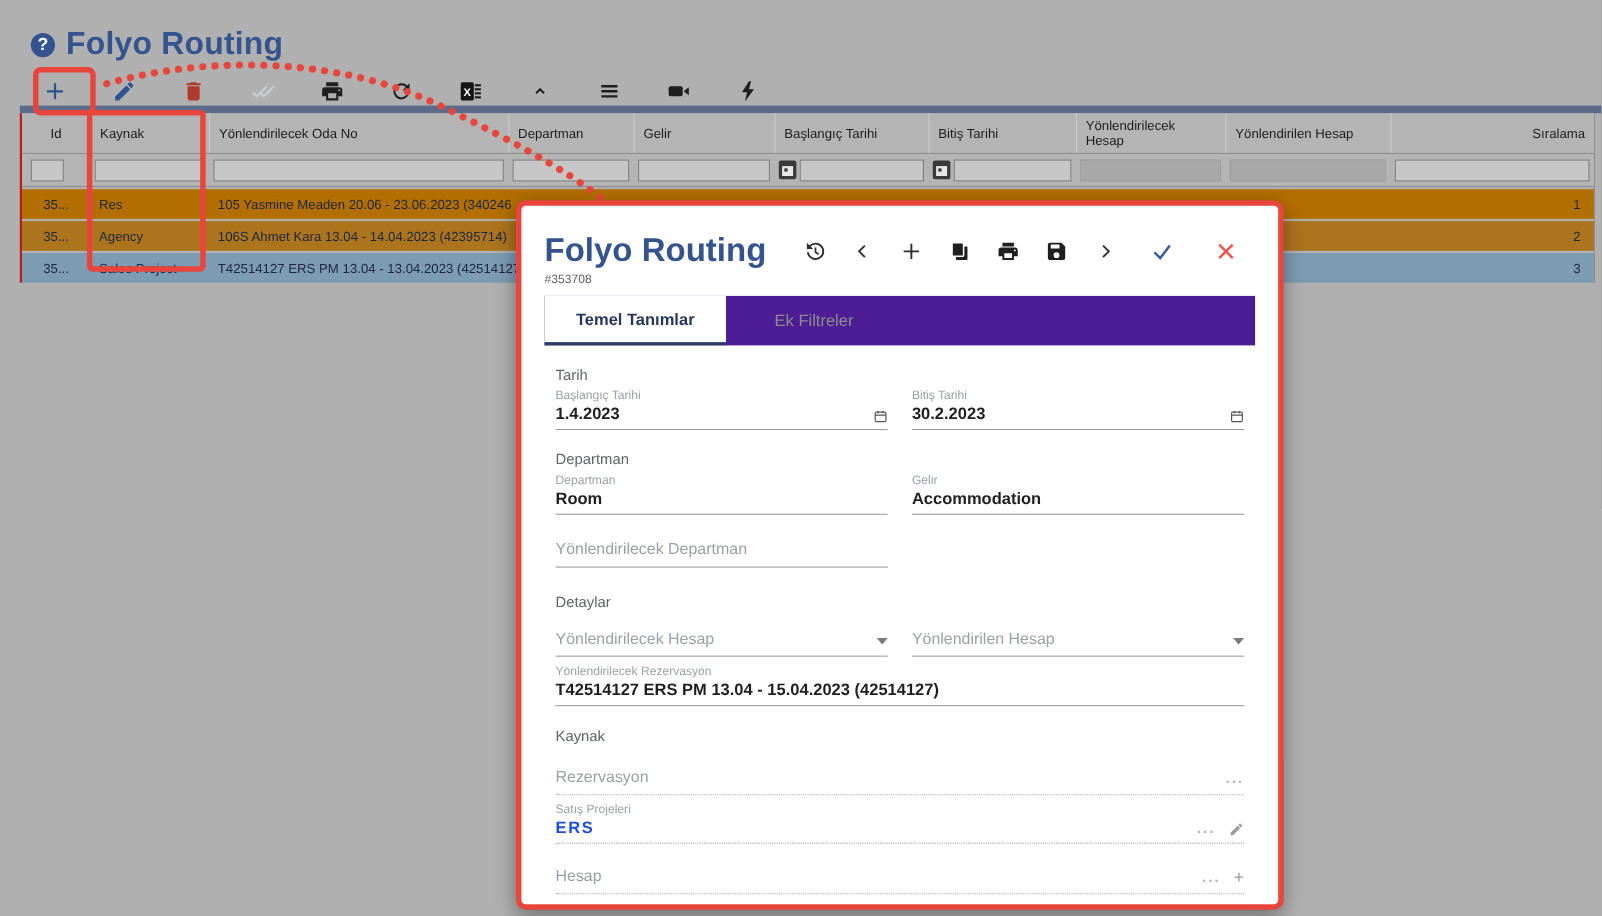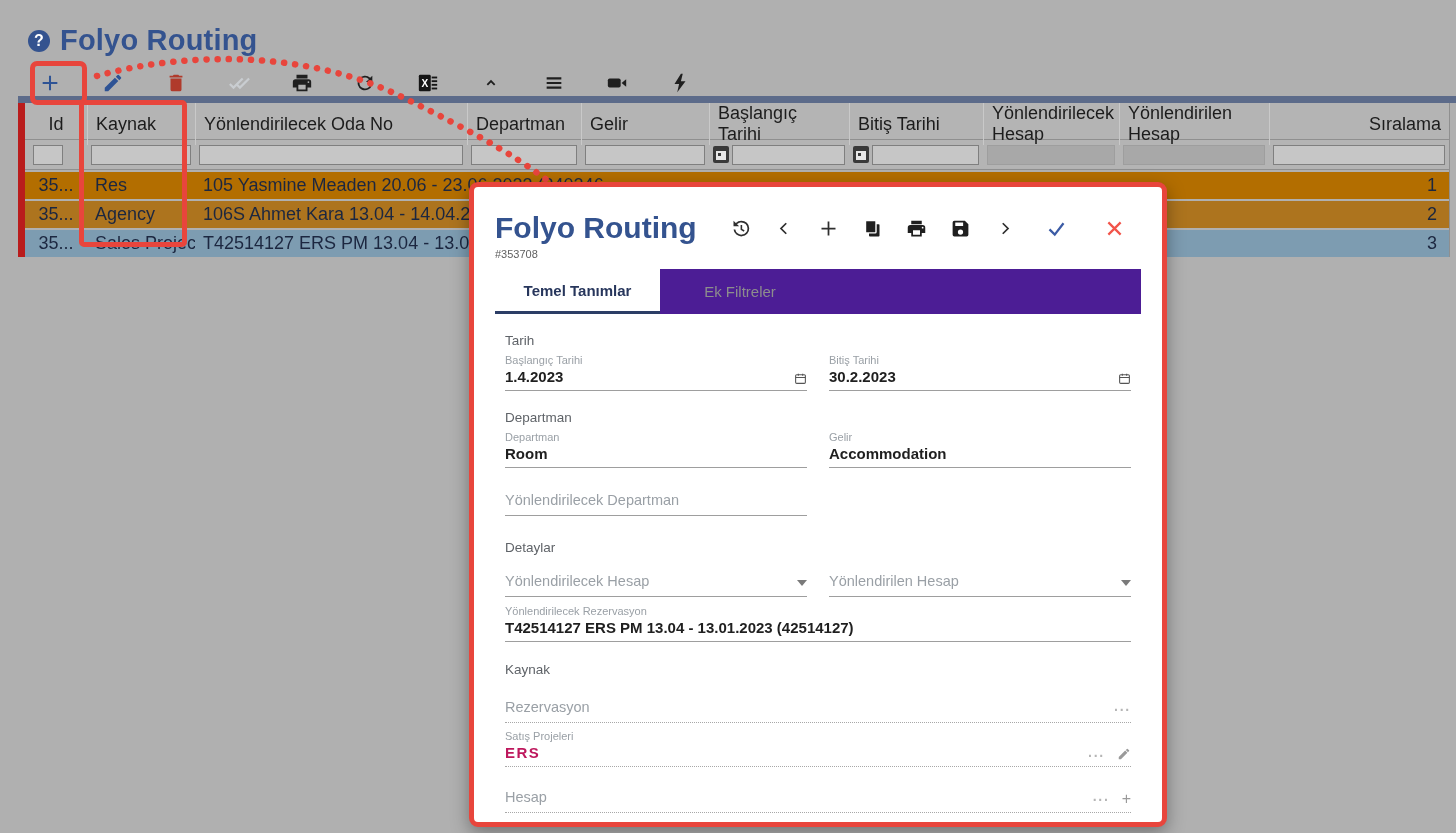--- a/index.html
+++ b/index.html
@@ -16,22 +16,22 @@
 
   
   .toolbar { position:absolute; left:18px; top:62px; height:42px; display:flex; align-items:center; }
   .tb-btn { width:63px; height:40px; display:flex; align-items:center; justify-content:center; cursor:pointer; }
   .tb-btn svg { width:22px; height:22px; }
 
   
   .separator-bar { position:absolute; left:18px; right:0; top:96px; height:7px; background:#5c6b8a; }
 
   
-  .grid { position:absolute; left:18px; top:103px; width:1432px; font-size:18px; color:#1c1c1c;
-    border-left:7px solid #b91c1c; border-right:1px solid #8f8f8f; }
+  .grid { position:absolute; left:18px; top:103px; width:1432px; font-size:12px; color:#1c1c1c;
+    border-left:2px solid #b91c1c; border-right:1px solid #8f8f8f; }
   .grid-row { display:grid; grid-template-columns:62px 108px 272px 114px 128px 140px 134px 136px 150px 1fr; }
   .hdr { height:37px; background:#b4b4b4; border-bottom:1px solid #8f8f8f; }
   .hdr .cell { display:flex; align-items:center; padding:0 8px; border-left:1px solid #c9c9c9; }
   .hdr .cell:first-child { border-left:none; justify-content:center; }
   .hdr .cell.right { justify-content:flex-end; }
   .filters { height:30px; background:#b4b4b4; border-bottom:1px solid #8f8f8f; }
   .filters .cell { display:flex; align-items:center; padding:0 4px; gap:3px; }
   .f-input { height:20px; flex:1; background:#c6c6c6; border:1px solid #7f7f7f; }
   .f-input.small { flex:0 0 30px; margin-left:4px; }
   .f-input.disabled { background:#a8a8a8; border:1px solid #9e9e9e; }
@@ -77,21 +77,21 @@
     border-bottom:1px solid #9e9e9e; padding-bottom:5px; margin-top:2px; }
   .fld-value { font-size:15px; font-weight:bold; color:#1f1f1f; }
   .ph-row { display:flex; align-items:flex-end; justify-content:space-between;
     border-bottom:1px solid #9e9e9e; padding-bottom:7px; margin-top:24px; }
   .ph { font-size:14.5px; color:#9aa0a6; }
   .dotted { border-bottom:1px dotted #a8a8a8; }
   .caret-down { width:0; height:0; border-left:5px solid transparent; border-right:5px solid transparent;
     border-top:6px solid #7a7a7a; margin-bottom:3px; }
   .dots { color:#b5b5b5; font-size:14px; font-weight:bold; letter-spacing:1px; line-height:10px; }
   .tail { display:flex; align-items:flex-end; gap:12px; }
-  .ers { color:#be185d; letter-spacing:1.5px; }
+  .ers { color:#1d4ed8; letter-spacing:1.5px; }
   .mini-cal { width:13px; height:13px; }
   .plus-mini { color:#9a9a9a; font-size:16px; line-height:12px; }
 </style>
 </head>
 <body>
 
 <div class="screen">
 
   <div class="page-header">
     <div class="help-badge">?</div>
@@ -371,21 +371,21 @@
           <span class="ph">Yönlendirilecek Hesap</span>
           <span class="caret-down"></span>
         </div>
         <div class="ph-row" style="margin-top:18px">
           <span class="ph">Yönlendirilen Hesap</span>
           <span class="caret-down"></span>
         </div>
       </div>
       <div class="fld-label" style="margin-top:8px">Yönlendirilecek Rezervasyon</div>
       <div class="fld-value-row">
-        <span class="fld-value">T42514127 ERS PM 13.04 - 13.01.2023 (42514127)</span>
+        <span class="fld-value">T42514127 ERS PM 13.04 - 15.04.2023 (42514127)</span>
       </div>
 
       <div class="section-title" style="margin-top:20px">Kaynak</div>
       <div class="ph-row dotted" style="margin-top:22px">
         <span class="ph">Rezervasyon</span>
         <span class="dots">···</span>
       </div>
       <div class="fld-label" style="margin-top:7px">Satış Projeleri</div>
       <div class="fld-value-row dotted" style="border-bottom-style:dotted;border-bottom-color:#a8a8a8">
         <span class="fld-value ers">ERS</span>

